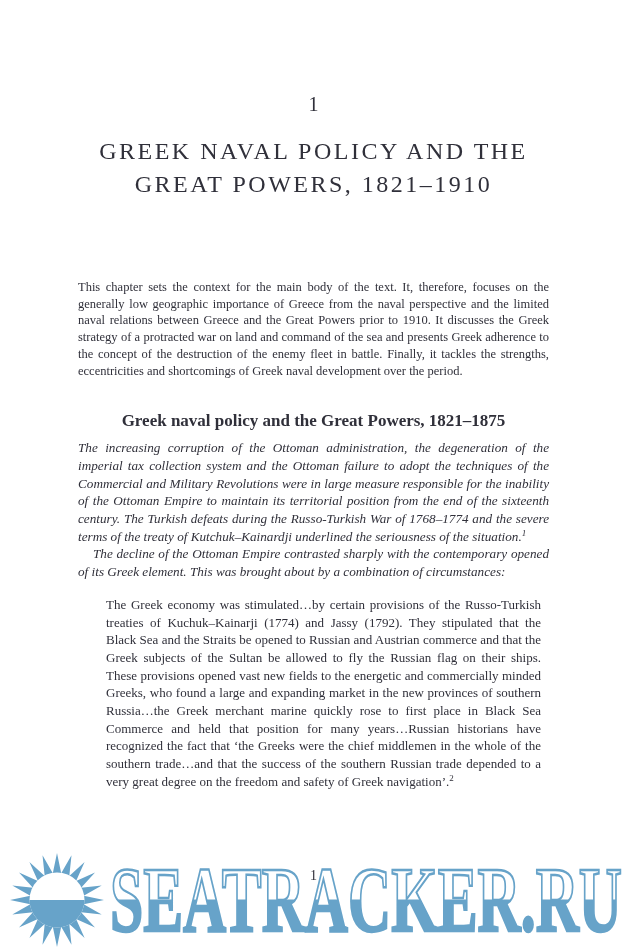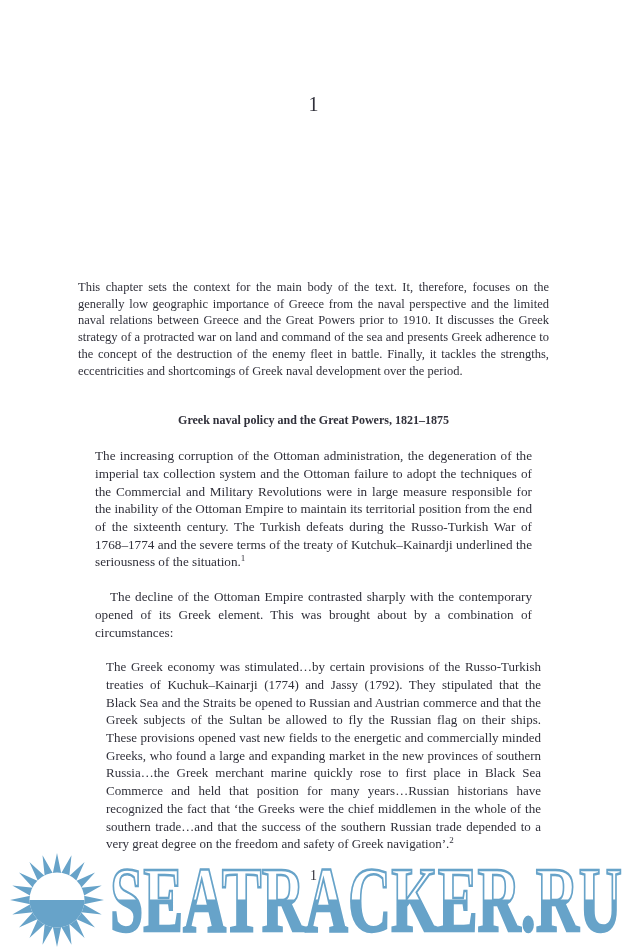--- a/index.html
+++ b/index.html
@@ -24,29 +24,30 @@
   }
   .main-column{
     position:absolute;top:279px;left:78px;width:471px;
   }
   .intro-paragraph{
     font-size:12.5px;line-height:16.7px;
     text-align:justify;
     margin:0 0 32px 0;
   }
   .section-heading{
-    font-size:12px;line-height:19px;
+    font-size:17px;line-height:19px;
     font-weight:bold;
     text-align:center;
     margin:0 0 9px 0;
   }
   .body-paragraph{
     font-size:13.2px;line-height:17.7px;
     text-align:justify;
-    margin:17px;
+    margin:0;
+    font-style:italic;
   }
   .body-paragraph.indented{ text-indent:15px; }
   sup.footnote-ref{
     font-size:9px;line-height:0;vertical-align:super;
   }
   .quote-block{
     font-size:13px;line-height:17.7px;
     text-align:justify;
     margin:15px 8px 0 28px;
   }
@@ -62,20 +63,24 @@
     pointer-events:none;
   }
 </style>
 </head>
 <body>
 
 <div class="page">
 
   <div class="chapter-number">1</div>
 
+  <div class="chapter-title">
+    <div>GREEK NAVAL POLICY AND THE</div>
+    <div>GREAT POWERS, 1821–1910</div>
+  </div>
 
   <div class="main-column">
 
     <p class="intro-paragraph">This chapter sets the context for the main body of the text. It, therefore, focuses on the generally low geographic importance of Greece from the naval perspective and the limited naval relations between Greece and the Great Powers prior to 1910. It discusses the Greek strategy of a protracted war on land and command of the sea and presents Greek adherence to the concept of the destruction of the enemy fleet in battle. Finally, it tackles the strengths, eccentricities and shortcomings of Greek naval development over the period.</p>
 
     <h2 class="section-heading">Greek naval policy and the Great Powers, 1821–1875</h2>
 
     <p class="body-paragraph"><span>The increasing corruption of the Ottoman administration, the degeneration of the imperial tax collection system and the Ottoman failure to adopt the techniques of the Commercial and Military Revolutions were in large measure responsible for the inability of the Ottoman Empire to maintain its territorial position from the end of the sixteenth century. The Turkish defeats during the Russo-Turkish War of 1768–1774 and the severe terms of the treaty of Kutchuk–Kainardji underlined the seriousness of the situation.</span><sup class="footnote-ref">1</sup></p>
 
     <p class="body-paragraph indented">The decline of the Ottoman Empire contrasted sharply with the contemporary opened of its Greek element. This was brought about by a combination of circumstances:</p>

